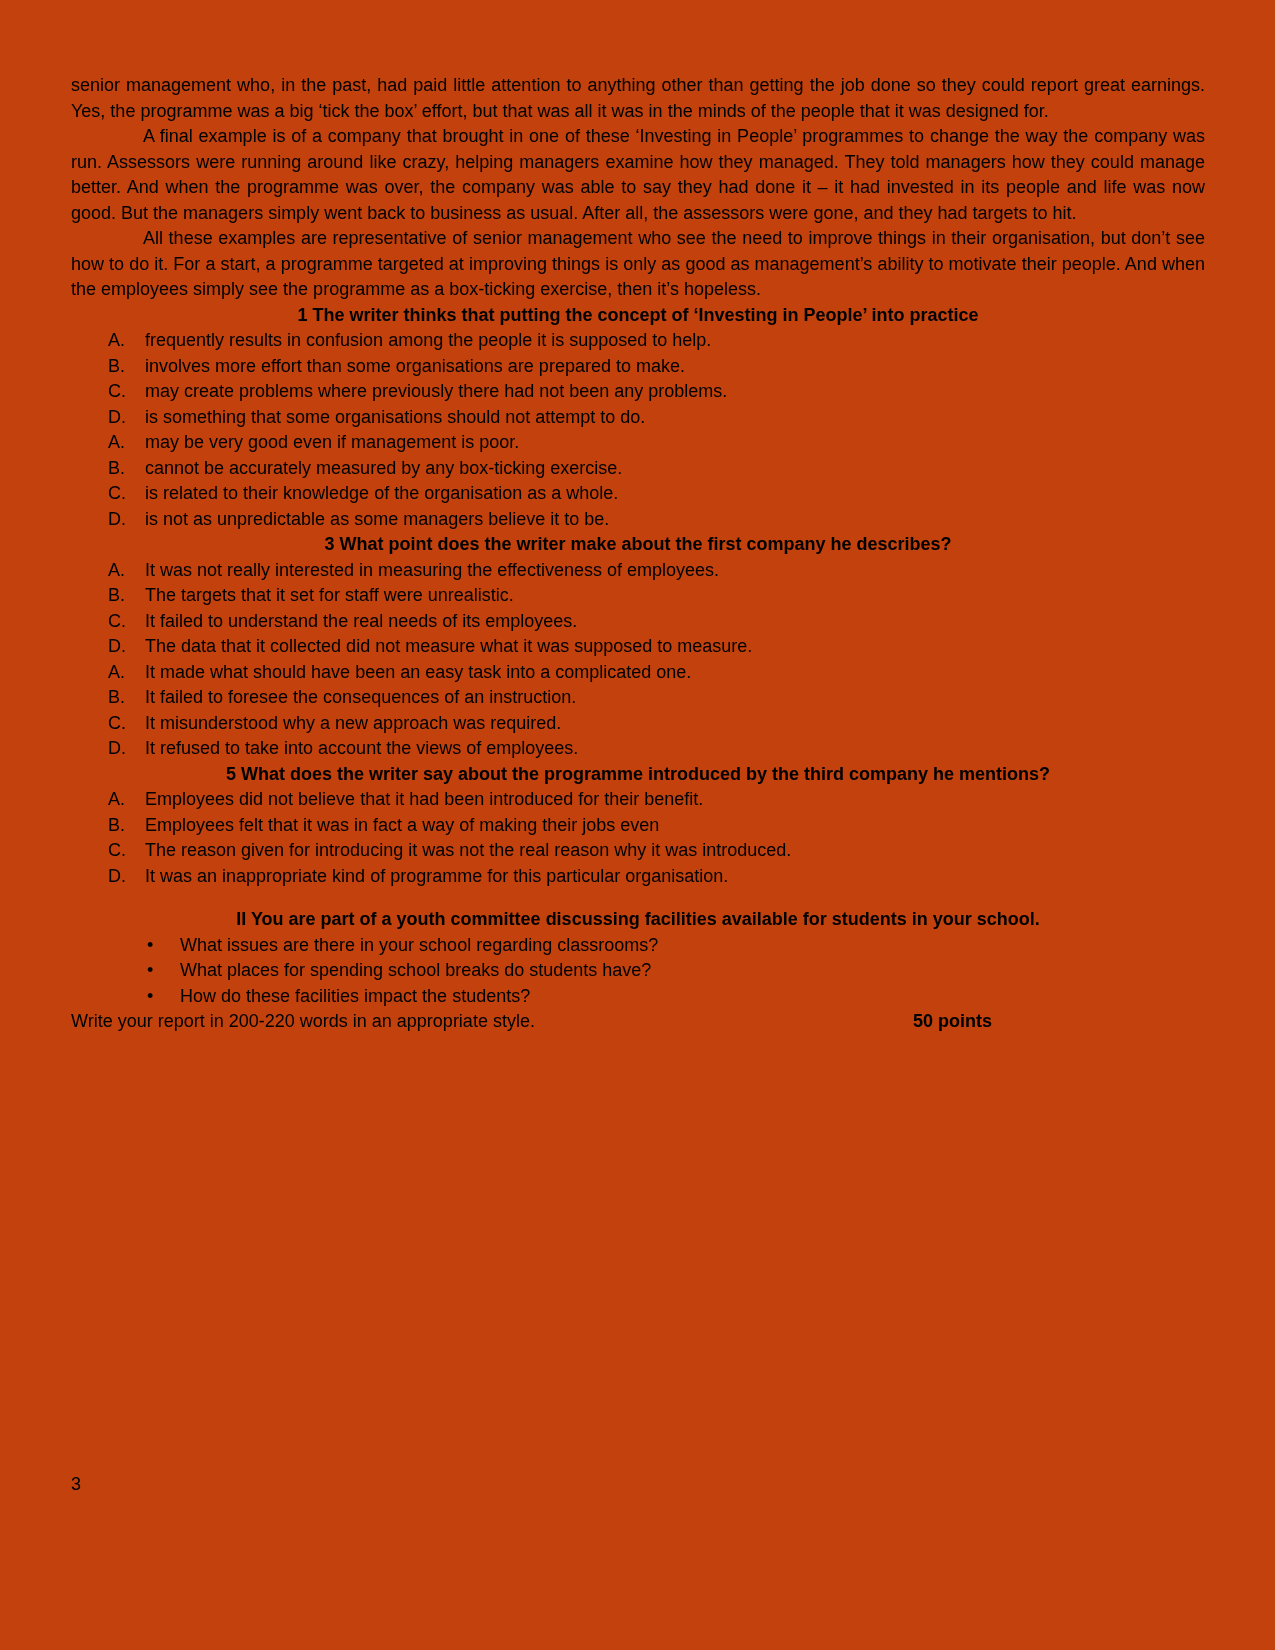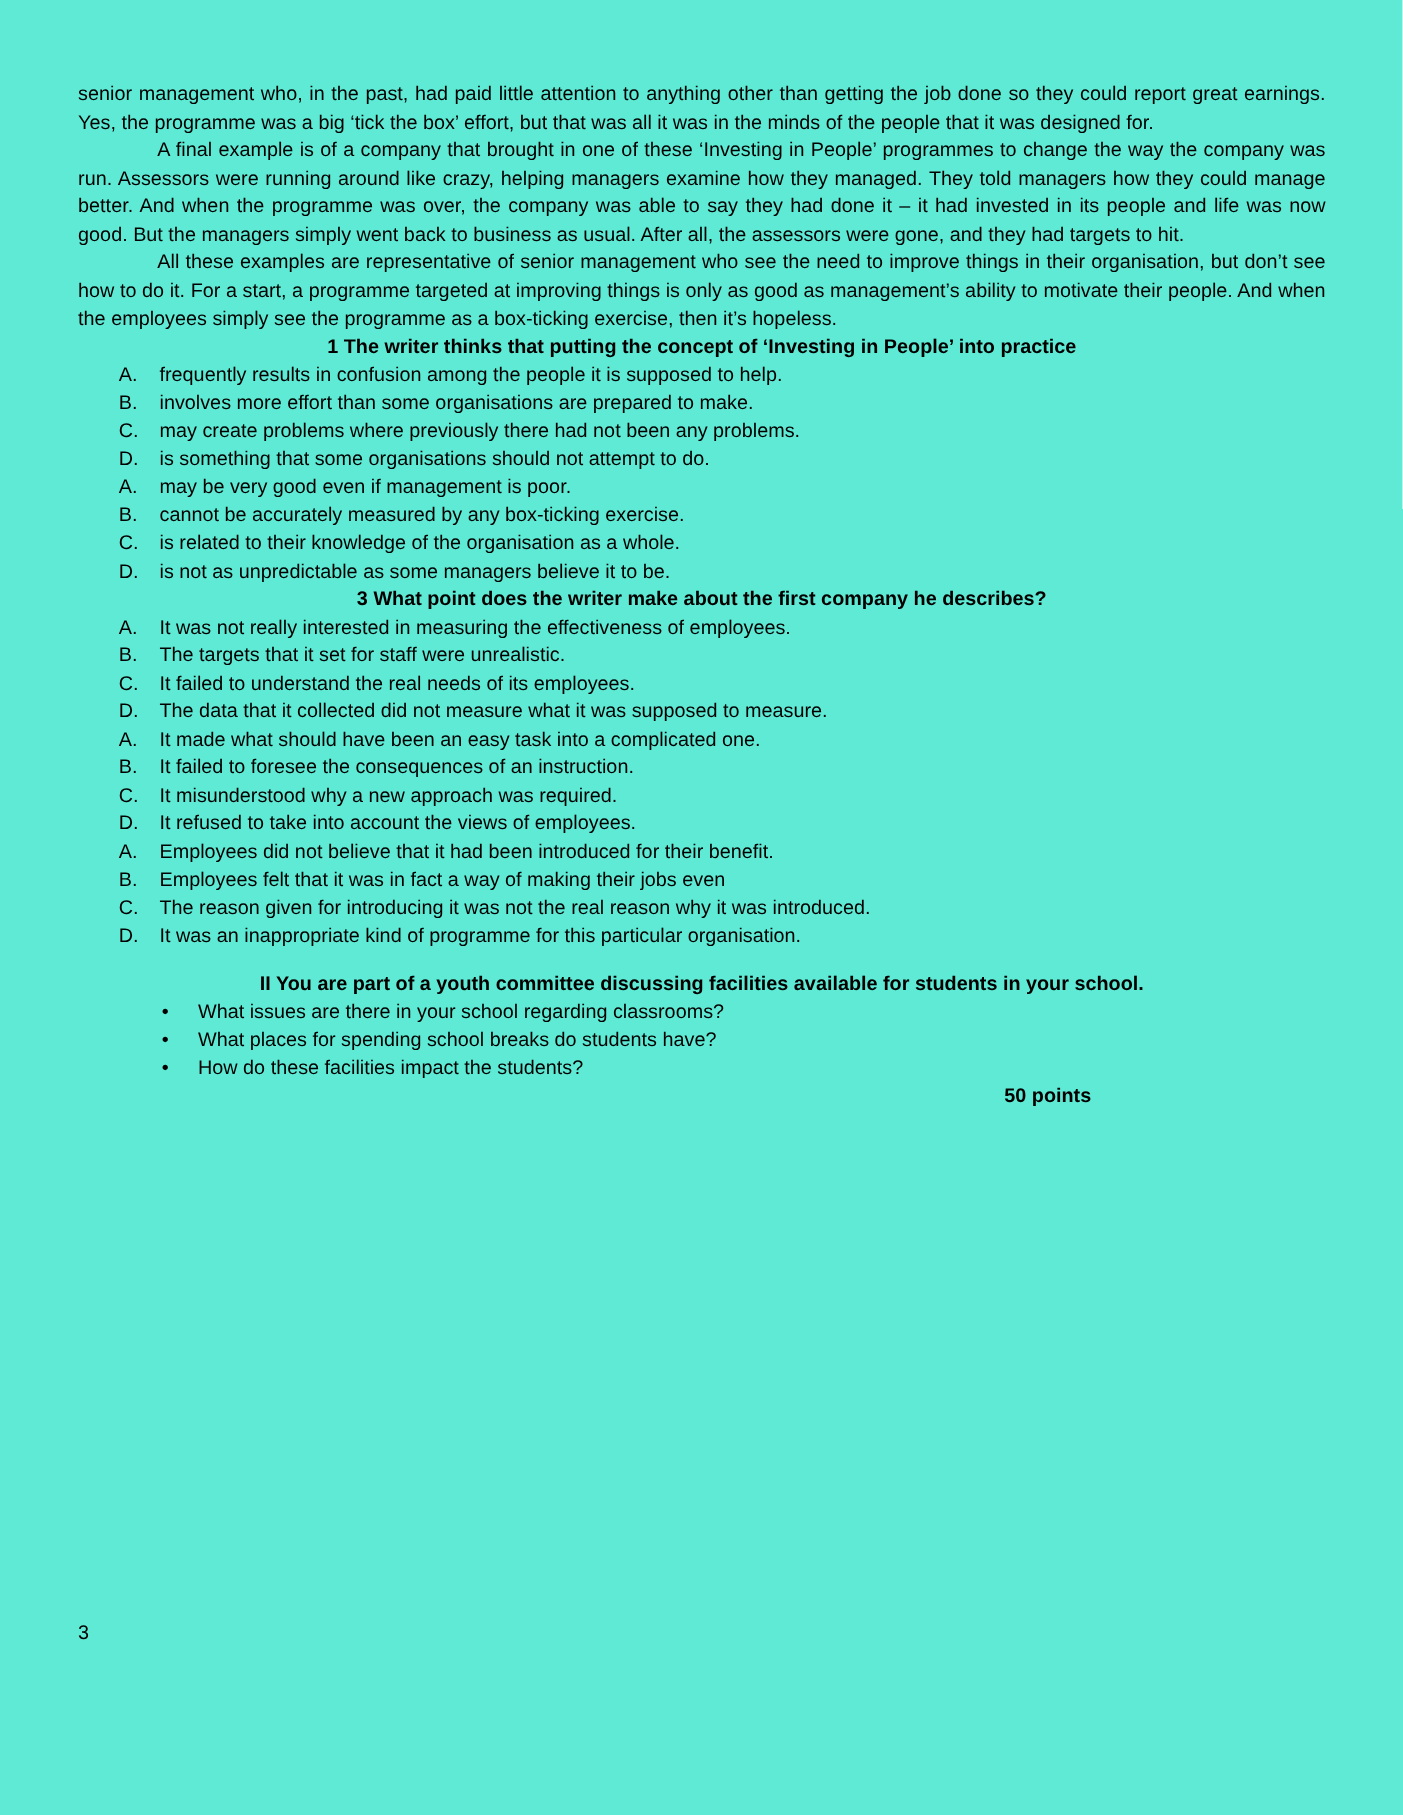--- a/index.html
+++ b/index.html
@@ -8,21 +8,21 @@
     background: #ffffff;
     color: #000000;
     font-family: "Liberation Sans", sans-serif;
   }
   .page {
     position: relative;
     width: 1275px;
     height: 1650px;
     box-sizing: border-box;
     padding: 73px 70px 0 71px;
-    background: #5eead4;
+    background: #c2410c;
     font-size: 18px;
     line-height: 25.5px;
     overflow: hidden;
   }
   p { margin: 0; text-align: center; }
   .justify { text-align: justify; }
   .indent { text-indent: 72px; }
   .stem { font-weight: bold; }
   .option { display: flex; }
   .option .letter {
@@ -131,20 +131,21 @@
       <span class="letter">C.</span>
       <span class="opt-text">It misunderstood why a new approach was required.</span>
     </div>
     <div class="option">
       <span class="letter">D.</span>
       <span class="opt-text">It refused to take into account the views of employees.</span>
     </div>
   </div>
 
   <div class="question">
+    <p class="stem">5 What does the writer say about the programme introduced by the third company he mentions?</p>
     <div class="option">
       <span class="letter">A.</span>
       <span class="opt-text">Employees did not believe that it had been introduced for their benefit.</span>
     </div>
     <div class="option">
       <span class="letter">B.</span>
       <span class="opt-text">Employees felt that it was in fact a way of making their jobs even</span>
     </div>
     <div class="option">
       <span class="letter">C.</span>
@@ -167,18 +168,19 @@
   <div class="bullet-item">
     <span class="bullet">•</span>
     <span class="bullet-text">What places for spending school breaks do students have?</span>
   </div>
   <div class="bullet-item">
     <span class="bullet">•</span>
     <span class="bullet-text">How do these facilities impact the students?</span>
   </div>
 
   <div class="instruction-line">
+    <span>Write your report in 200-220 words in an appropriate style.</span>
     <span class="points">50 points</span>
   </div>
 
   <div class="page-number">3</div>
 
 </div>
 
 </body></html>

